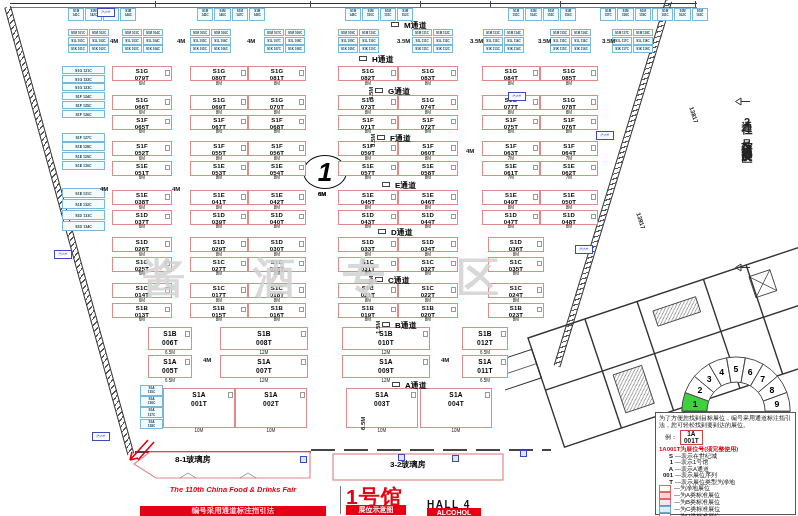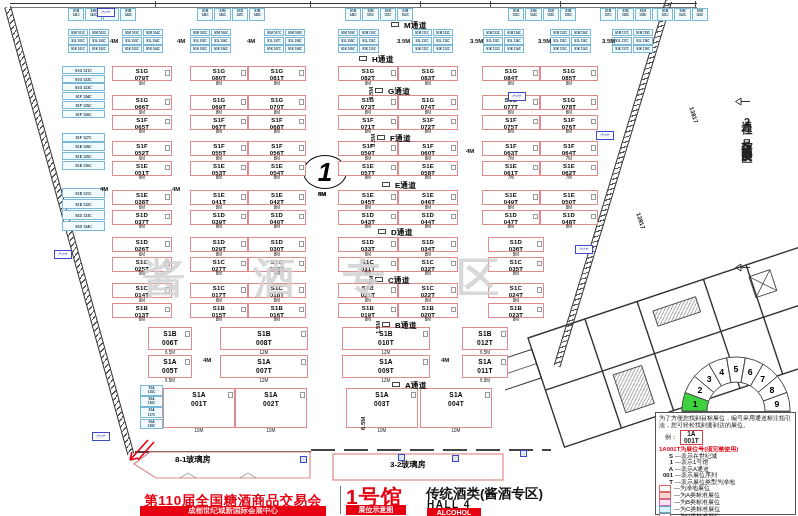--- a/index.html
+++ b/index.html
@@ -185,26 +185,25 @@
       <text x="76.7" y="20.6" font-size="9" font-weight="bold" text-anchor="middle" fill="#000">6</text>
       <path d="M90.0 9.5 A56 56 0 0 1 104.9 22.0 L85.0 38.7 A30 30 0 0 0 77.0 32.0 Z" fill="#fff" stroke="#444" stroke-width="1"></path>
       <text x="89.6" y="28.1" font-size="9" font-weight="bold" text-anchor="middle" fill="#000">7</text>
       <path d="M104.9 22.0 A56 56 0 0 1 114.6 38.8 L90.2 47.7 A30 30 0 0 0 85.0 38.7 Z" fill="#fff" stroke="#444" stroke-width="1"></path>
       <text x="99.2" y="39.5" font-size="9" font-weight="bold" text-anchor="middle" fill="#000">8</text>
       <path d="M114.6 38.8 A56 56 0 0 1 118.0 58.0 L92.0 58.0 A30 30 0 0 0 90.2 47.7 Z" fill="#fff" stroke="#444" stroke-width="1"></path>
       <text x="104.3" y="53.5" font-size="9" font-weight="bold" text-anchor="middle" fill="#000">9</text>
       <line x1="6" y1="58.5" x2="118" y2="58.5" stroke="#444" stroke-width="1"></line>
     </svg>
 
-  <div class="abs tb-cn">第110届全国糖酒商品交易会</div>
-  <div class="abs tb-venue">成都世纪城新国际会展中心</div>
+  <div class="abs tb-en">The 110th China Food &amp; Drinks Fair</div>
+  <div class="abs tb-venue">编号采用通道标注指引法</div>
   <div class="abs tb-div"></div>
   <div class="abs tb-hall">1号馆</div>
   <div class="abs badge tb-badge1">展位示意图</div>
-  <div class="abs tb-sub">传统酒类(酱酒专区)</div>
   <div class="abs tb-hallen">HALL 4</div>
   <div class="abs badge tb-badge2">ALCOHOL</div>
 <div class="abs pbooth" style="left: 112px; top: 66px; width: 60px; height: 15px;">
       <div class="bl">S1G</div>
       <div class="bl">079T</div>
       <span class="bmark"></span>
     </div>
     <div class="abs psize" style="left: 112px; top: 81.5px; width: 60px; height: 4px;">6M</div>
     <div class="abs pbooth" style="left: 190px; top: 66px; width: 58px; height: 15px;">
       <div class="bl">S1G</div>

